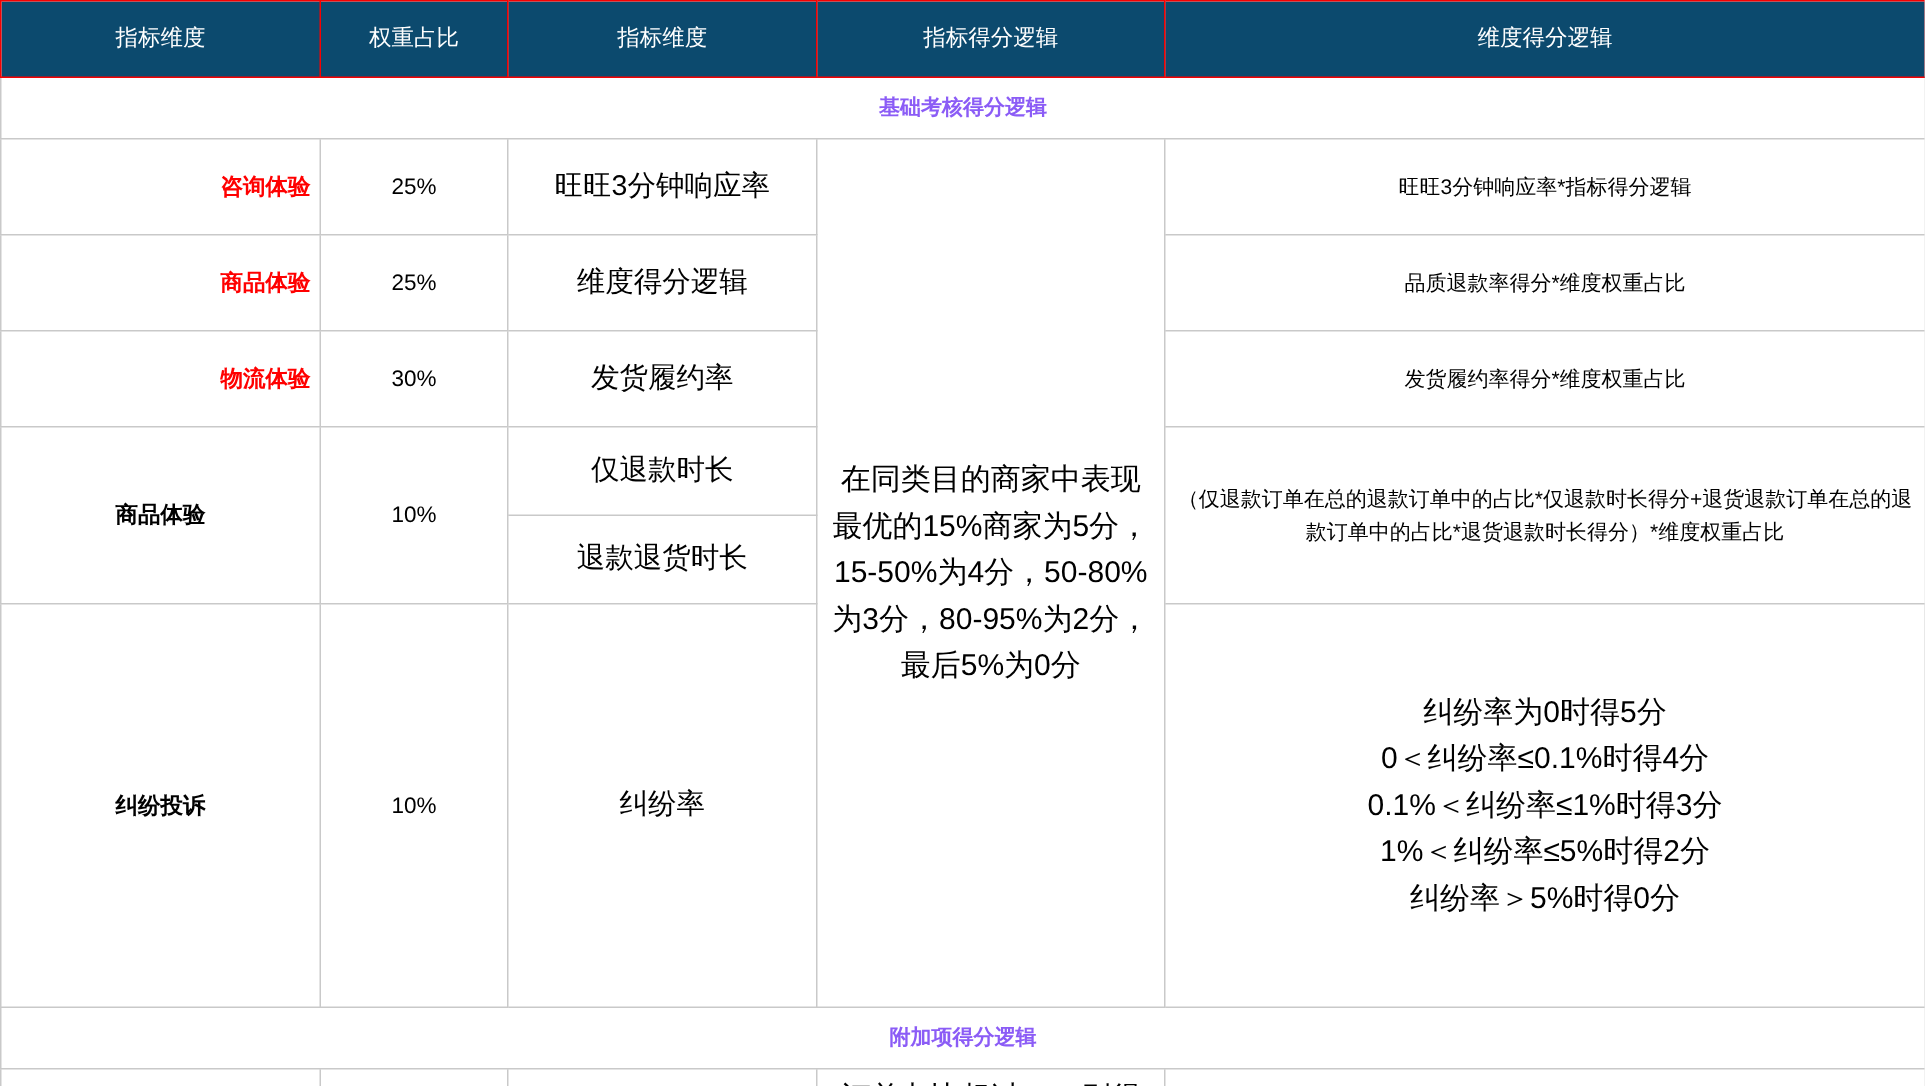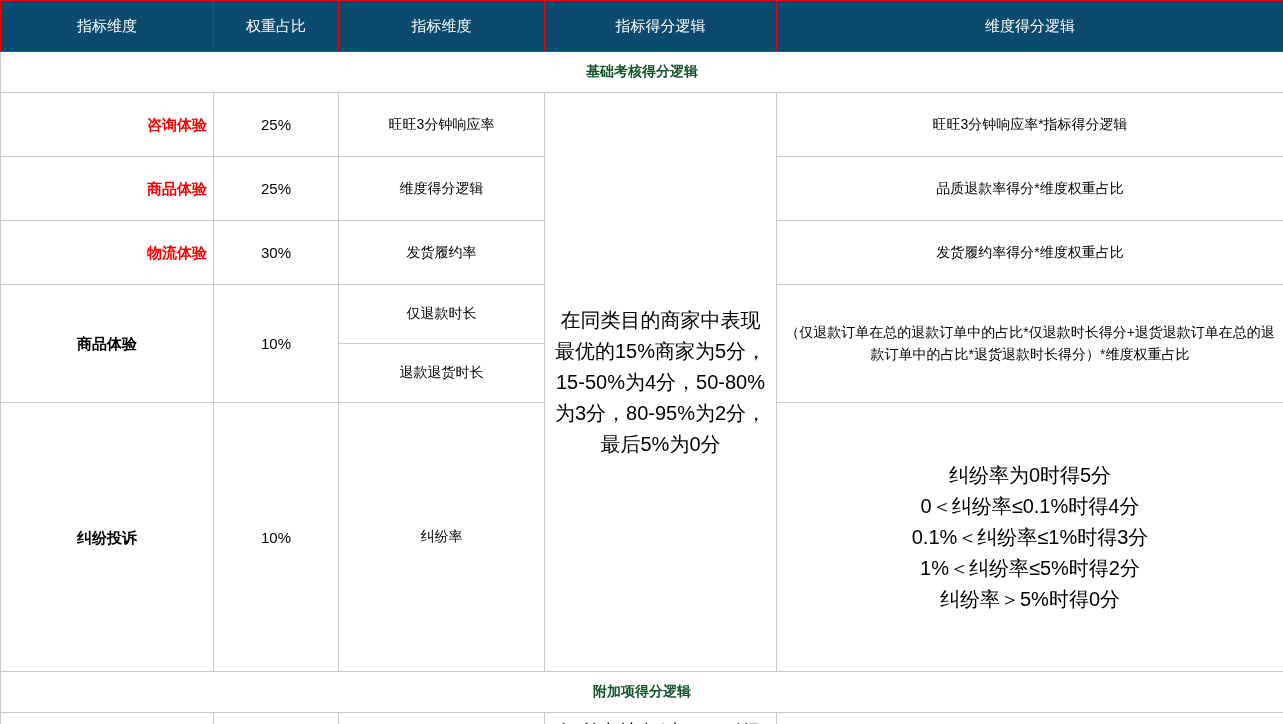--- a/index.html
+++ b/index.html
@@ -36,40 +36,40 @@
     background: #0c4a6e;
     color: #ffffff;
     font-weight: normal;
     font-size: 15px;
     height: 42px;
     border: 1px solid #f80000;
   }
   
   td.section {
     text-align: left;
-    color: #14532d;
+    color: #8b5cf6;
     font-weight: bold;
     font-size: 14px;
     height: 32px;
     padding-left: 8px;
     background: #ffffff;
   }
   td.dim {
     font-weight: bold;
     font-size: 15px;
   }
   td.dim.red {
     color: #ff0000;
     text-align: right;
   }
   td.weight {
     font-size: 15px;
   }
   td.metric {
-    font-size: 14px;
+    font-size: 19px;
   }
   td.logic {
     font-size: 20px;
     line-height: 1.85;
   }
   td.dimlogic {
     font-size: 14px;
     line-height: 1.85;
     padding-left: 10px;
     padding-right: 10px;

